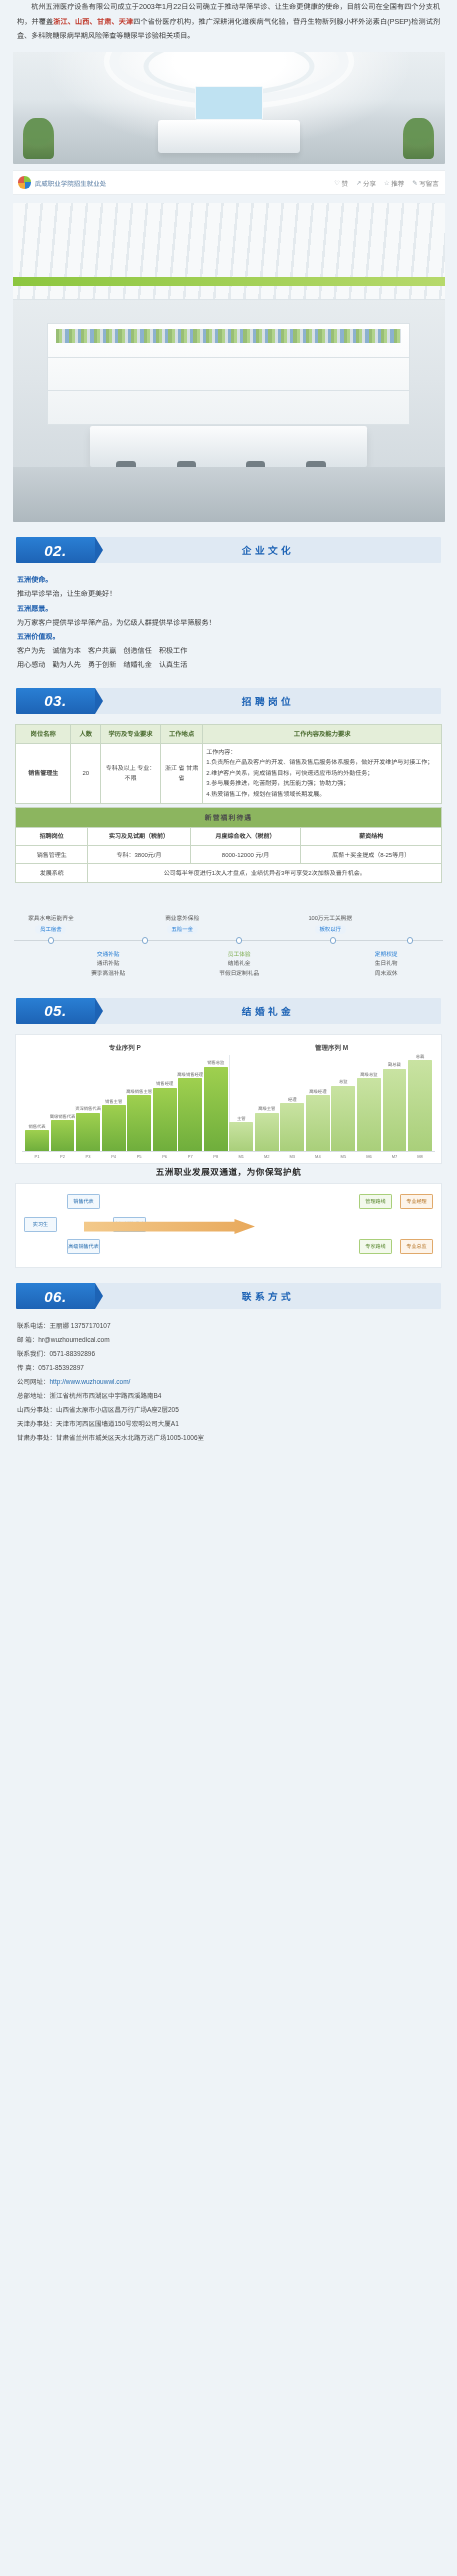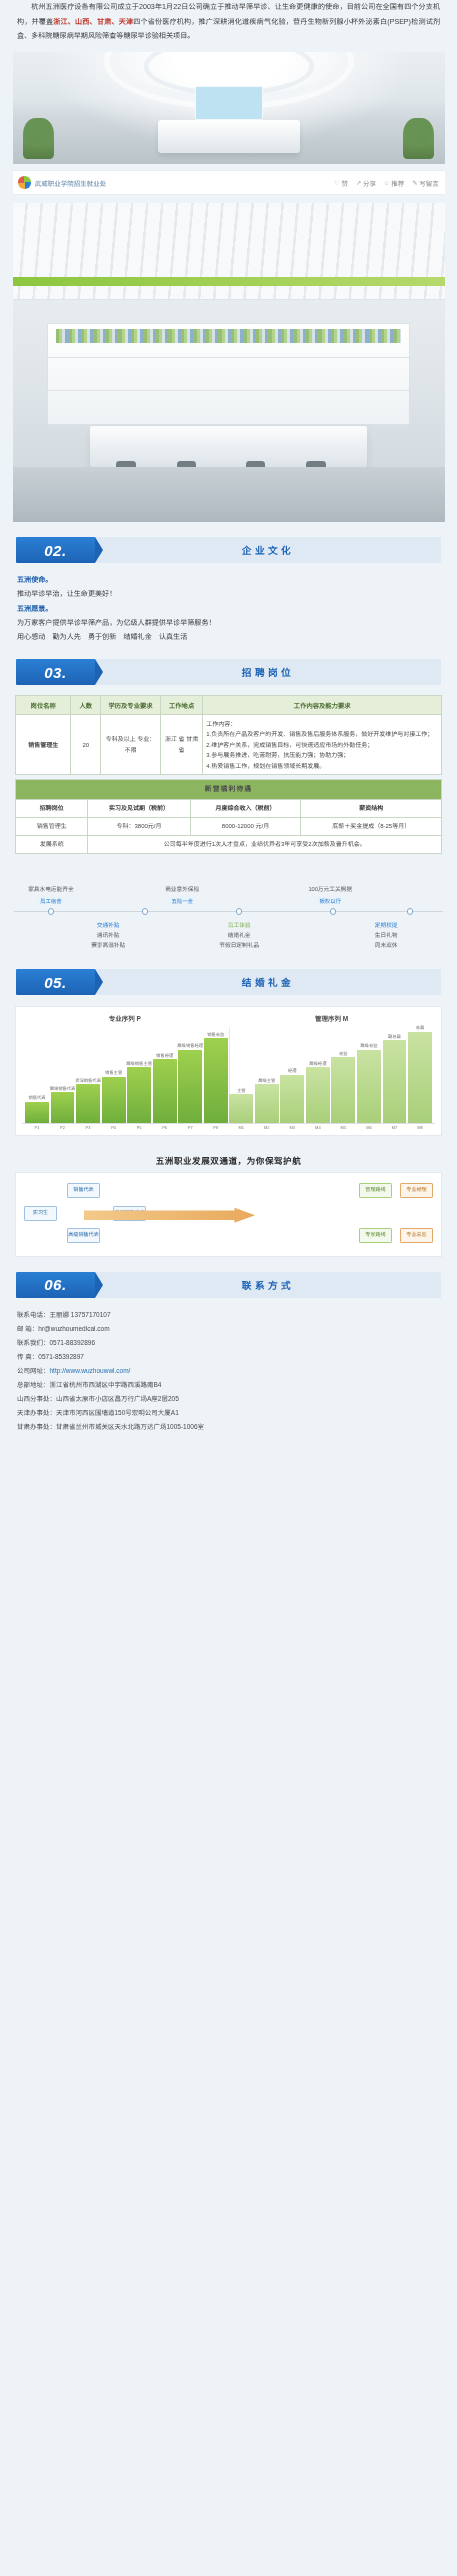--- a/index.html
+++ b/index.html
@@ -285,21 +285,21 @@
   .chart-xlabels{
     display:flex; gap:1.7px; padding:1.7px 3.4px 0 3.4px; font-size:4px; color:#7b7b7b;
   }
   .chart-xlabels span{ flex:1; text-align:center; }
   .chart-mid-divider{
     position:absolute; left:50%; top:0; bottom:0; width:0.6px; background:#e5e9ed;
   }
 
   
   .flow-title{
-    margin: 18px 15px 0 15px;
+    margin: 1px 15px 0 15px;
     text-align:center;
     font-size:8.5px;
     font-weight:bold;
     color:#2d2d2d;
     letter-spacing:0.6px;
   }
   .flow-card{
     margin: 5.7px 15px 0 15px;
     background:#fff;
     border:0.6px solid #e3e9ee;
@@ -401,20 +401,28 @@
   <div class="sec-head">
     <div class="sec-num">02.</div>
     <div class="sec-title">企业文化</div>
   </div>
 
   <div class="culture">
     <div class="lead">五洲使命。</div>
     <div class="sub">推动早诊早治，让生命更美好！</div>
     <div class="lead">五洲愿景。</div>
     <div class="sub">为万家客户提供早诊早筛产品，为亿级人群提供早诊早筛服务！</div>
+    <div class="lead">五洲价值观。</div>
+    <div class="sub">
+      <span>客户为先</span>&nbsp;&nbsp;&nbsp;
+      <span>诚信为本</span>&nbsp;&nbsp;&nbsp;
+      <span>客户共赢</span>&nbsp;&nbsp;&nbsp;
+      <span>创造信任</span>&nbsp;&nbsp;&nbsp;
+      <span>积极工作</span>
+    </div>
     <div class="sub">
       <span>用心感动</span>&nbsp;&nbsp;&nbsp;
       <span>勤为人先</span>&nbsp;&nbsp;&nbsp;
       <span>勇于创新</span>&nbsp;&nbsp;&nbsp;
       <span>结婚礼金</span>&nbsp;&nbsp;&nbsp;
       <span>认真生活</span>
     </div>
   </div>
 
   <div class="sec-head">

